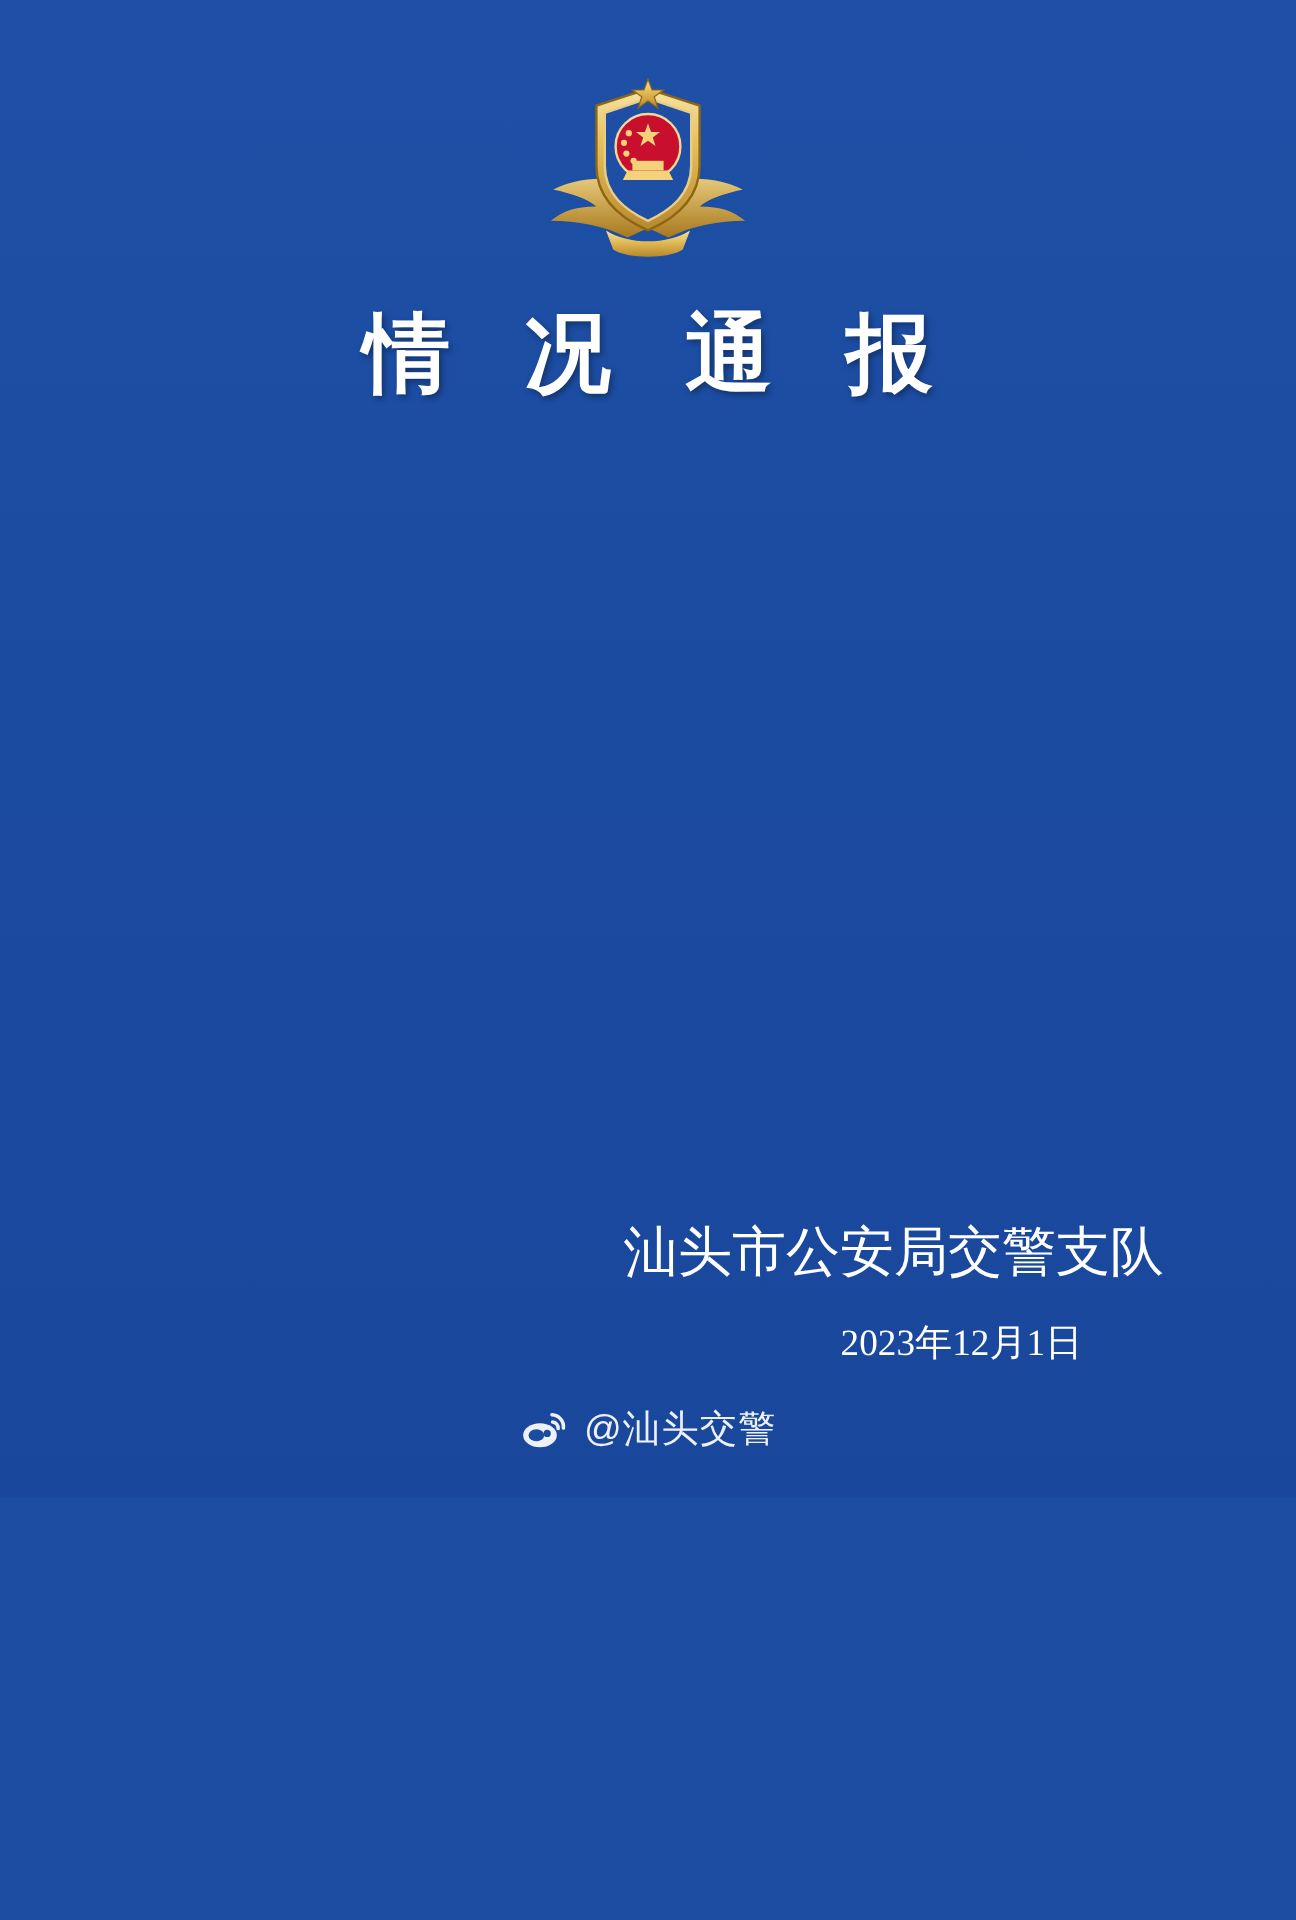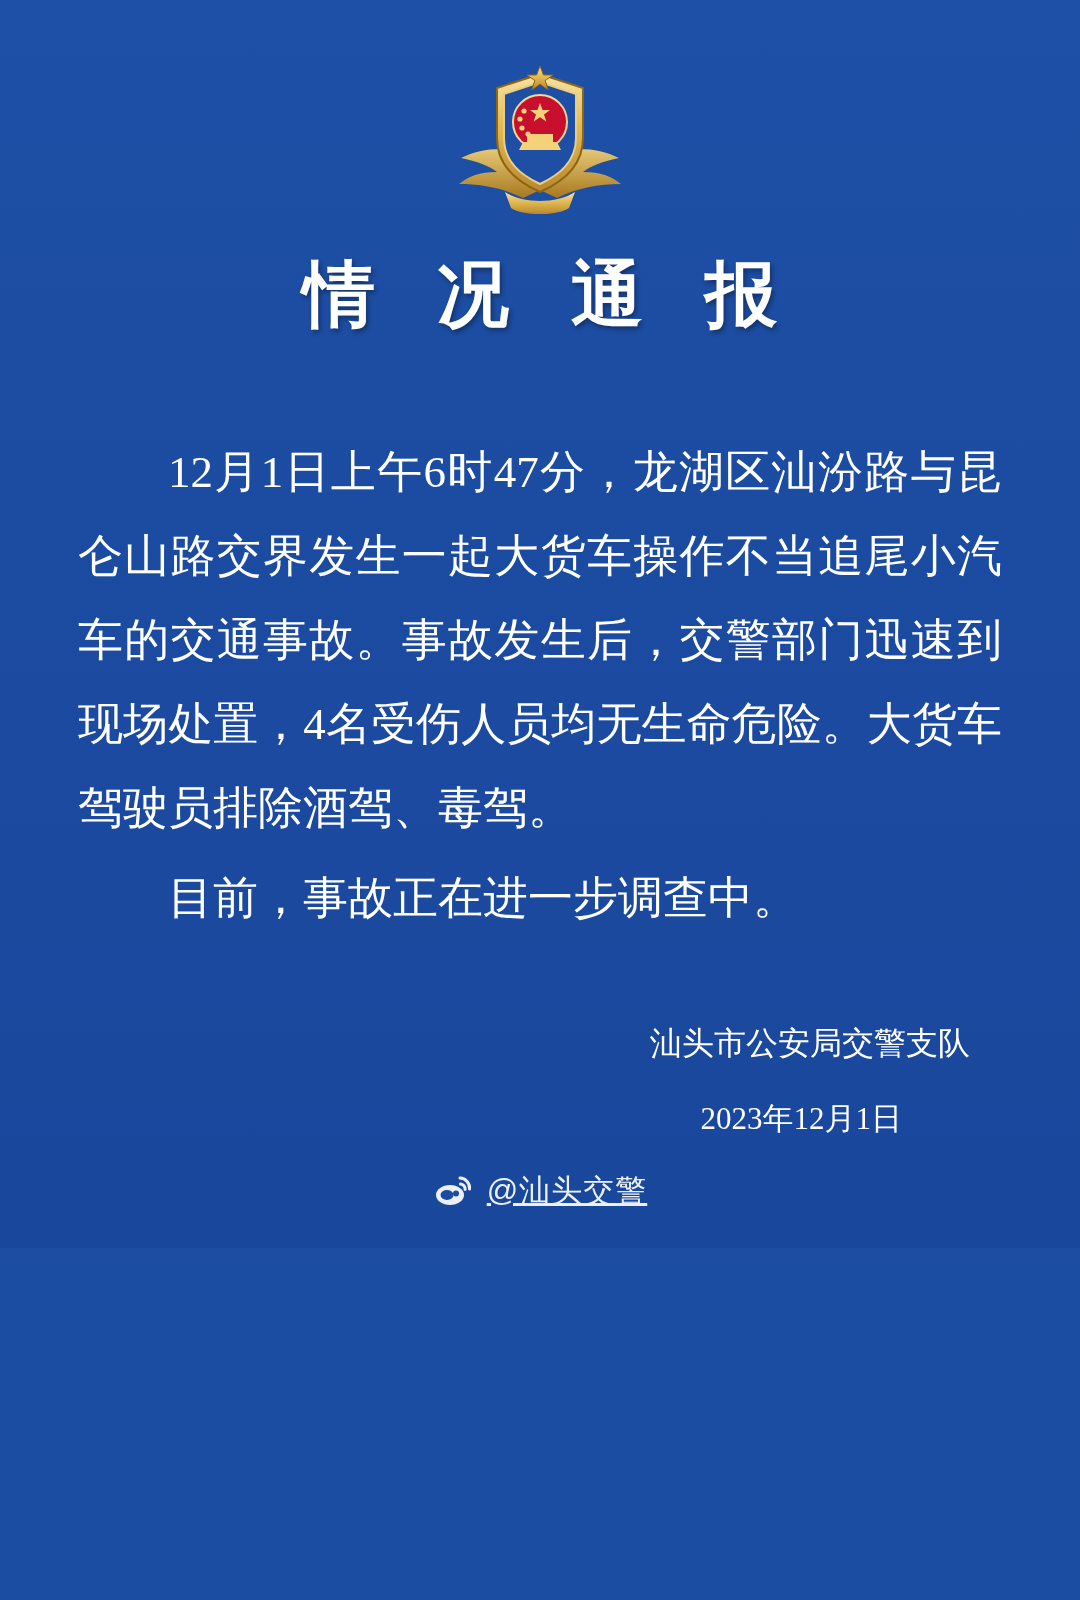--- a/index.html
+++ b/index.html
@@ -79,43 +79,42 @@
   .signature {
     position: absolute;
     top: 1005px;
     left: 0;
     width: 1080px;
     padding-right: 110px;
     box-sizing: border-box;
     text-align: right;
   }
   .sig-org {
-    font-size: 32px;
+    font-size: 45px;
     line-height: 76px;
     font-family: "Liberation Serif", "DejaVu Serif", serif;
   }
   .sig-date {
     font-size: 31px;
     line-height: 76px;
     padding-right: 68px;
     font-family: "Liberation Serif", "DejaVu Serif", serif;
   }
 
   
   .footer {
     position: absolute;
     bottom: 36px;
     left: 0;
     width: 100%;
     display: flex;
-    align-items: center;
+    align-items: flex-end;
     justify-content: center;
     gap: 14px;
     opacity: 0.92;
-    text-decoration: underline;
   }
   .weibo-icon {
     width: 40px;
     height: 40px;
     display: block;
   }
   .footer-label {
     font-size: 31px;
     font-family: "Liberation Sans", sans-serif;
     letter-spacing: 1px;
@@ -163,24 +162,20 @@
         <path d="M78 80 H112 L116 88 H74 Z" fill="#f3d27a"></path>
         <rect x="82" y="72" width="26" height="8" fill="#f3d27a"></rect>
 
         <polygon points="95,4 98.4,13 108,13 100.2,18.6 103.2,28 95,22.2 86.8,28 89.8,18.6 82,13 91.6,13" fill="url(#gold)" stroke="#8d6516" stroke-width="1"></polygon>
       </svg>
     </div>
   </div>
 
   <div class="title">情 况 通 报</div>
 
-  <div class="body-text">
-    <p class="para">12月1日上午6时47分，龙湖区汕汾路与昆仑山路交界发生一起大货车操作不当追尾小汽车的交通事故。事故发生后，交警部门迅速到现场处置，4名受伤人员均无生命危险。大货车驾驶员排除酒驾、毒驾。</p>
-    <p class="para">目前，事故正在进一步调查中。</p>
-  </div>
 
   <div class="signature">
     <div class="sig-org">汕头市公安局交警支队</div>
     <div class="sig-date">2023年12月1日</div>
   </div>
 
   <div class="footer">
     <span class="weibo-icon-wrap">
       <svg class="weibo-icon" viewBox="0 0 40 40" xmlns="http://www.w3.org/2000/svg">
         <ellipse cx="17" cy="24" rx="14" ry="10" fill="#ffffff"></ellipse>

